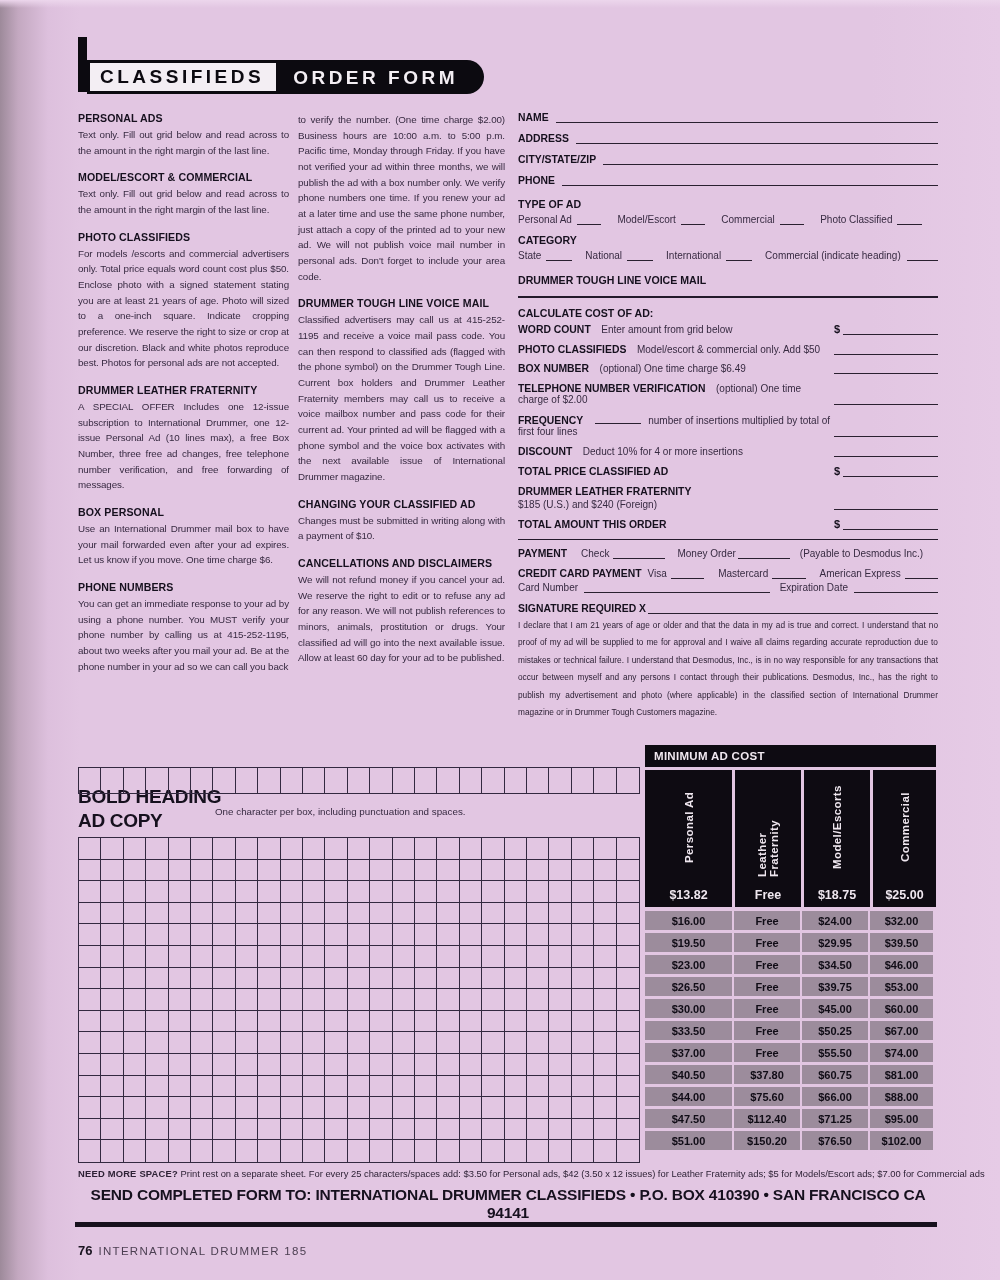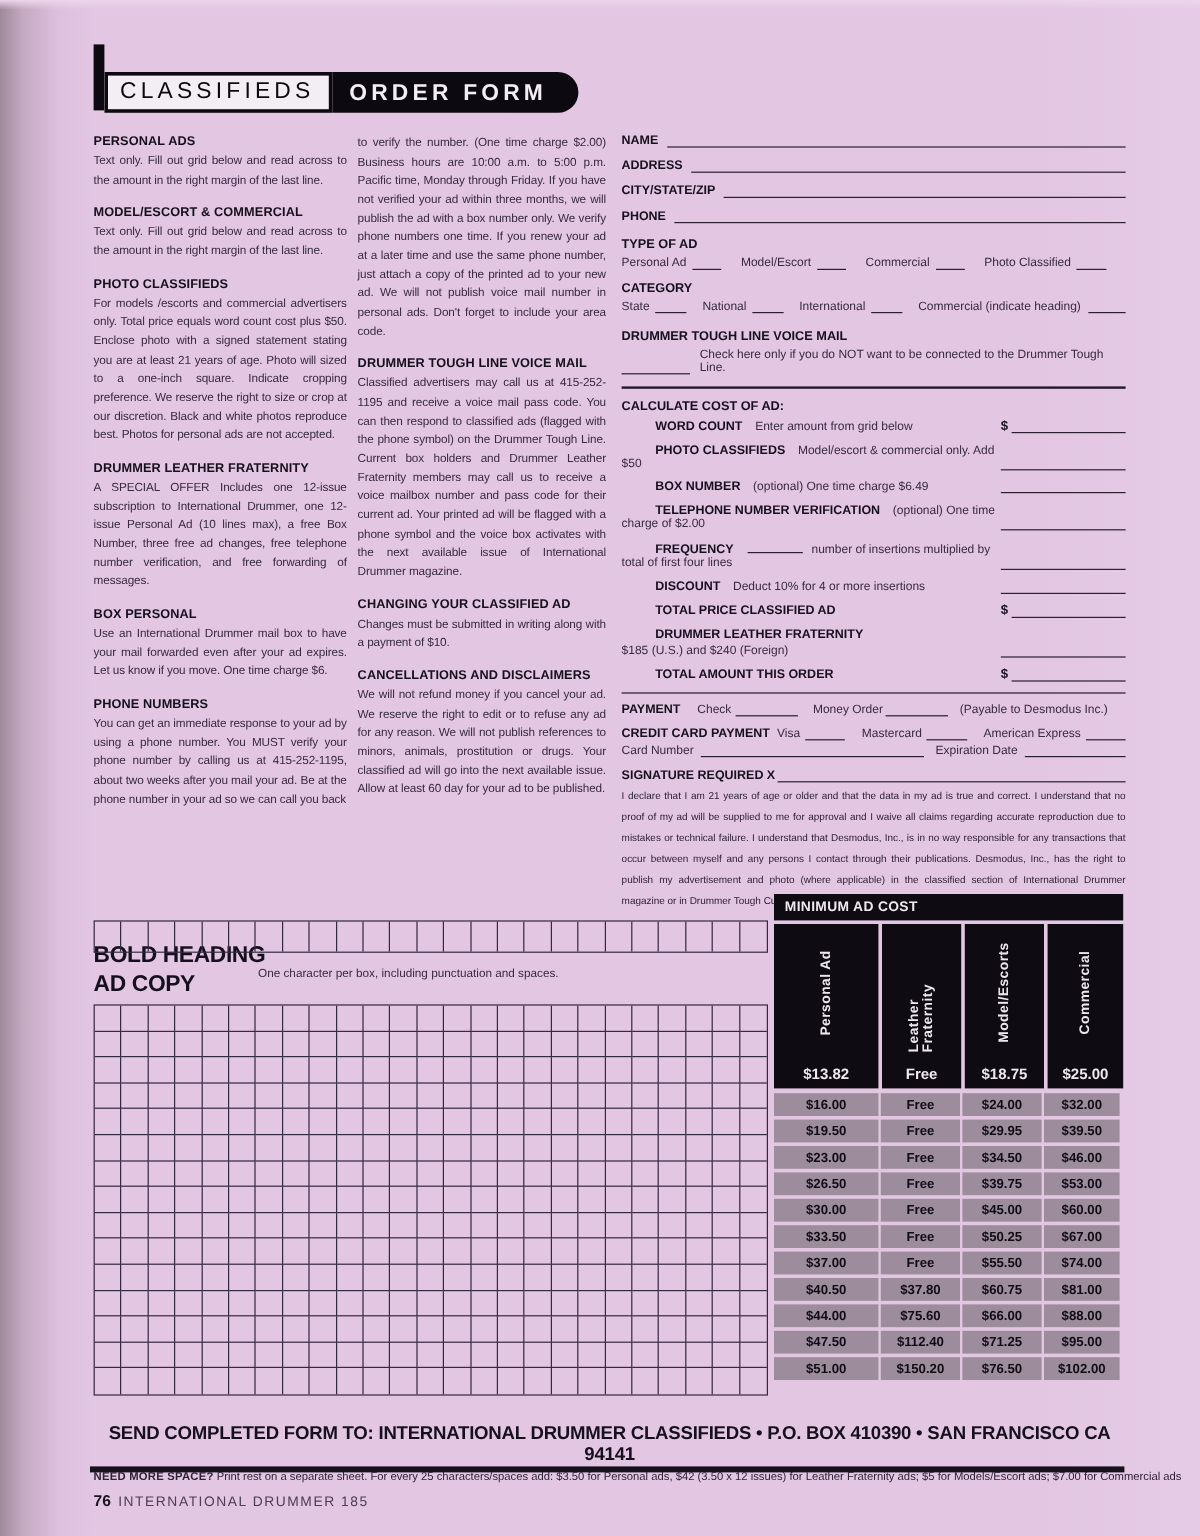--- a/index.html
+++ b/index.html
@@ -14,21 +14,21 @@
     color:#30243a;
   }
   #page::after{ content:""; position:absolute; left:0; right:0; top:0; height:8px;
     background:linear-gradient(180deg,#ecd6ec,rgba(236,214,236,0)); pointer-events:none;}
   
   .masthead{ position:absolute; left:78px; top:37px; }
   .corner-bar{ position:absolute; left:0; top:0; width:9px; height:55px; background:#0c0a10; }
   .mast-boxes{ position:absolute; left:9px; top:23px; display:flex; }
   .classifieds-box{
     background:#f3eef3; border:3.5px solid #0c0a10; color:#0c0a10;
-    font-weight:normal; font-size:19px; letter-spacing:3.5px;
+    font-weight:bold; font-size:19px; letter-spacing:3.5px;
     padding:4px 12px 4px 10px; line-height:1; white-space:nowrap;
   }
   .orderform-box{
     background:#0c0a10; color:#f3eef3; font-weight:bold; font-size:19px; letter-spacing:3.5px;
     padding:7.5px 26px 7.5px 14px; line-height:1; border-radius:0 17px 17px 0; white-space:nowrap;
   }
   
   .cols{ position:absolute; left:78px; top:112px; width:860px; display:flex; }
   .col-left{ width:211px; margin-right:9px; }
   .col-mid{ width:207px; margin-right:13px; }
@@ -41,21 +41,21 @@
   .blank{ display:inline-block; border-bottom:1.5px solid #2a2030; height:11px; }
   .fill{ flex:1 1 auto; }
   .frow{ display:flex; align-items:flex-end; margin-bottom:10px; }
   .frow .lbl{ margin-right:7px; }
   .opt-row{ display:flex; align-items:flex-end; font-size:10px; color:#372a41; margin-bottom:4px; flex-wrap:nowrap; }
   .opt-row span.optlbl{ white-space:nowrap; }
   .sec-head{ font-weight:bold; font-size:10.6px; color:#16101e; margin:9px 0 4px; }
   .rule2{ border:none; border-top:2.3px solid #231a2b; margin:10px 0 9px; }
   .rule1{ border:none; border-top:1.6px solid #231a2b; margin:9px 0 8px; }
   .calc-row{ display:flex; align-items:flex-end; margin-bottom:8.5px; font-size:10px; color:#372a41; }
-  .calc-row .lbl{ margin-right:5px;margin-left:28px; }
+  .calc-row .lbl{ margin-right:5px; }
   .calc-amt{ width:104px; flex:0 0 auto; display:flex; align-items:flex-end; margin-left:auto; }
   .calc-amt .dollar{ font-weight:bold; font-size:11px; margin-right:3px; color:#16101e;}
   .calc-amt .blank{ flex:1; }
   .calc-left{ flex:1 1 auto; }
   .sig-decl{ font-size:8.3px; line-height:2.1; text-align:justify; color:#2e2236; margin-top:3px; }
   
   .grid-label{ position:absolute; font-weight:bold; color:#16101e; font-size:19px; letter-spacing:-0.3px; }
   .char-grid{ position:absolute; display:grid; border:1.4px solid #332940; background:rgba(0,0,0,0); }
   .char-grid .cell{ border-right:1.2px solid #332940; border-bottom:1.2px solid #332940; }
   .char-grid .cell.last-col{ border-right:none; }
@@ -70,21 +70,21 @@
     position:absolute; top:8px; bottom:30px; left:0; right:0;
     display:flex; align-items:center; justify-content:center;
     writing-mode:vertical-rl; transform:rotate(180deg);
     color:#efe7ef; font-weight:bold; font-size:11.5px; letter-spacing:0.4px;
   }
   .cost-head .minprice{ color:#efe7ef; font-weight:bold; font-size:12.5px; }
   .cost-rows{ margin-top:4px; }
   .cost-row{ display:grid; grid-template-columns:87px 66px 66px 63px; column-gap:2px; margin-bottom:3px; }
   .cost-row .ccell{ background:#9c8c9c; color:#100c16; font-weight:bold; font-size:11px; text-align:center; padding:4px 0 3px; }
   
-  .need-more{ position:absolute; left:78px; top:1224px; width:860px; font-size:9.4px; color:#2e2236; white-space:nowrap; }
+  .need-more{ position:absolute; left:78px; top:1168px; width:860px; font-size:9.4px; color:#2e2236; white-space:nowrap; }
   .need-more b{ letter-spacing:0.2px; }
   .send-to{ position:absolute; left:78px; top:1186px; width:860px; text-align:center; font-weight:bold; font-size:15.5px; color:#16101e; letter-spacing:-0.2px; }
   .foot-rule{ position:absolute; left:75px; top:1222px; width:862px; height:5px; background:#17111d; }
   .footer-line{ position:absolute; left:78px; top:1243px; font-size:11.5px; color:#4c3f52; letter-spacing:1.3px; }
   .footer-line .pagenum{ font-weight:bold; color:#1a1420; font-size:13px; letter-spacing:0; margin-right:6px; }
 </style>
 </head>
 <body>
 
 <div id="page">
@@ -180,24 +180,20 @@
           <span class="blank" style="width: 26px; margin: 0px 13px 0px 5px;"></span>
           <span class="optlbl">National</span>
           <span class="blank" style="width: 26px; margin: 0px 13px 0px 5px;"></span>
           <span class="optlbl">International</span>
           <span class="blank" style="width: 26px; margin: 0px 13px 0px 5px;"></span>
           <span class="optlbl">Commercial (indicate heading)</span>
           <span class="blank fill" style="margin-left: 6px;"></span>
         </div>
 
       <div class="sec-head" style="margin-top:13px;">DRUMMER TOUGH LINE VOICE MAIL</div>
-      <div class="opt-row">
-        <span class="blank" style="width:58px;"></span>
-        <span style="margin-left:8px;">Check here only if you do NOT want to be connected to the Drummer Tough Line.</span>
-      </div>
 
       <hr class="rule2">
 
       <div class="sec-head" style="margin-top:0;">CALCULATE COST OF AD:</div>
       <div id="calc-rows">
           <div class="calc-row">
             <div class="calc-left"><span class="lbl">WORD COUNT</span>&nbsp;&nbsp;<span>Enter amount from grid below</span></div>
             <div class="calc-amt">
               <span class="dollar">$</span>
               <span class="blank"></span>

